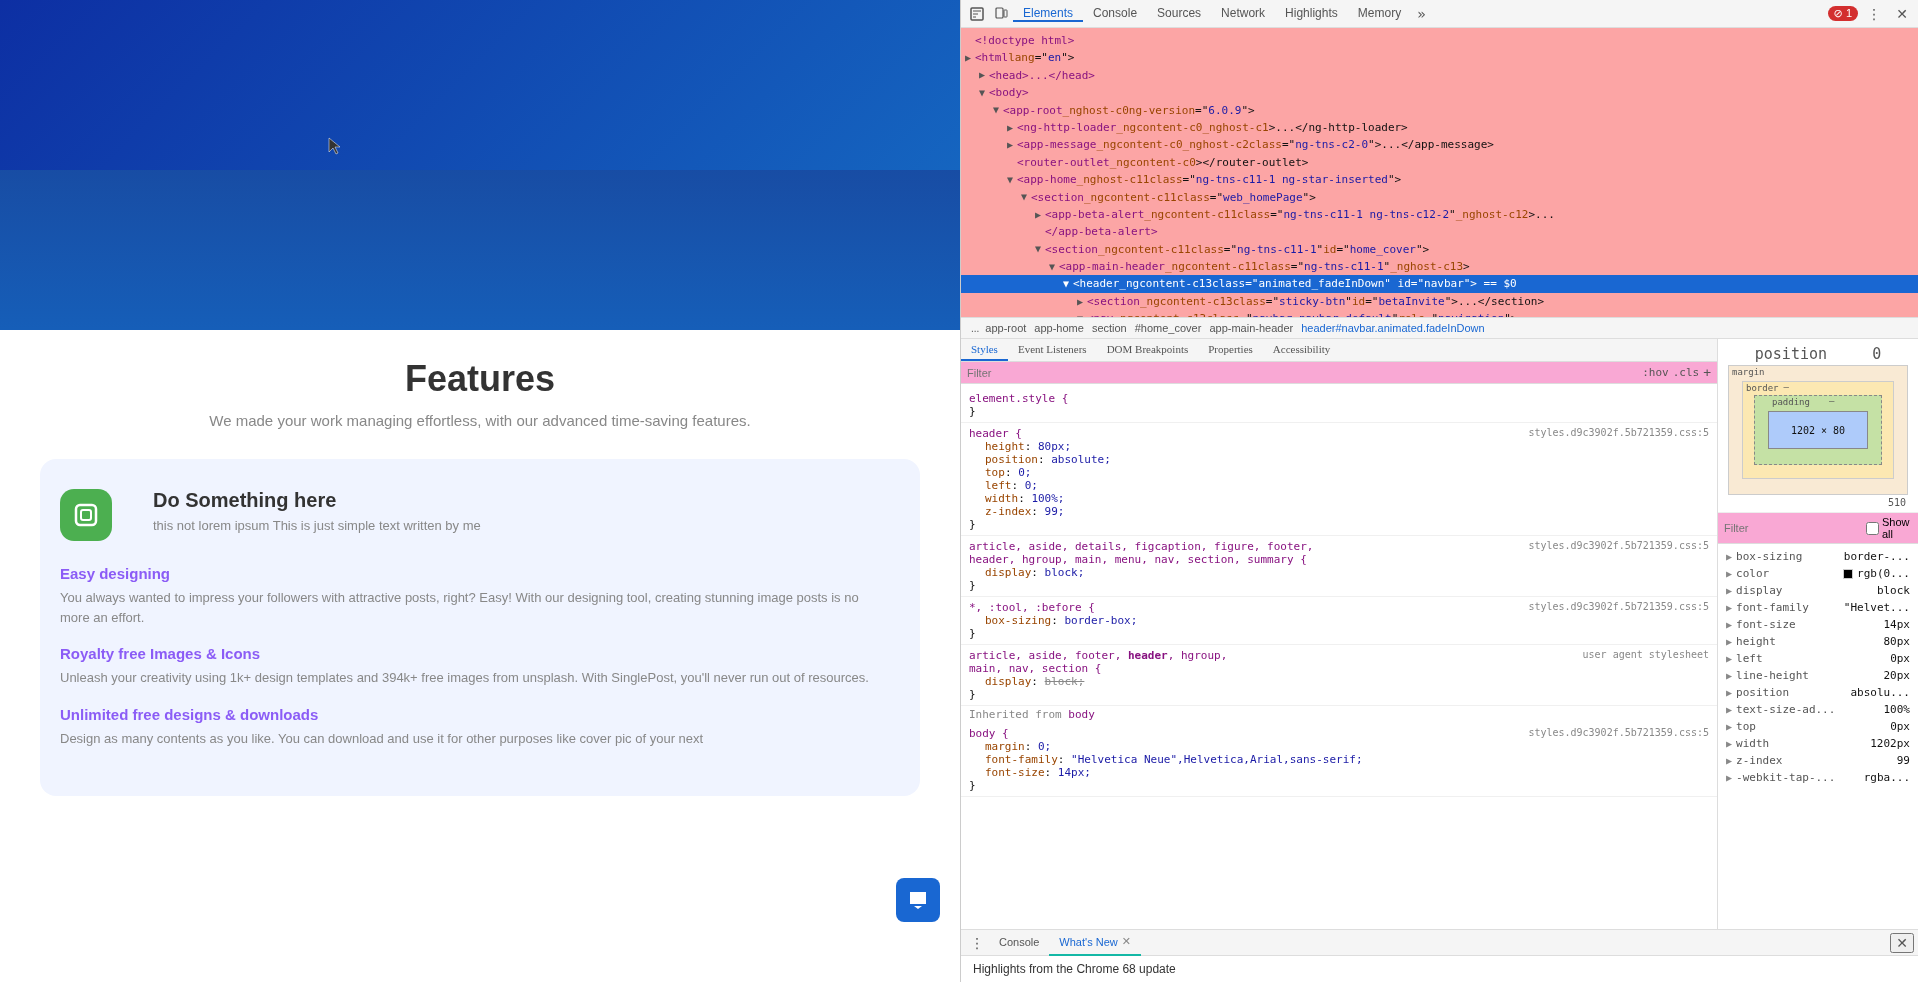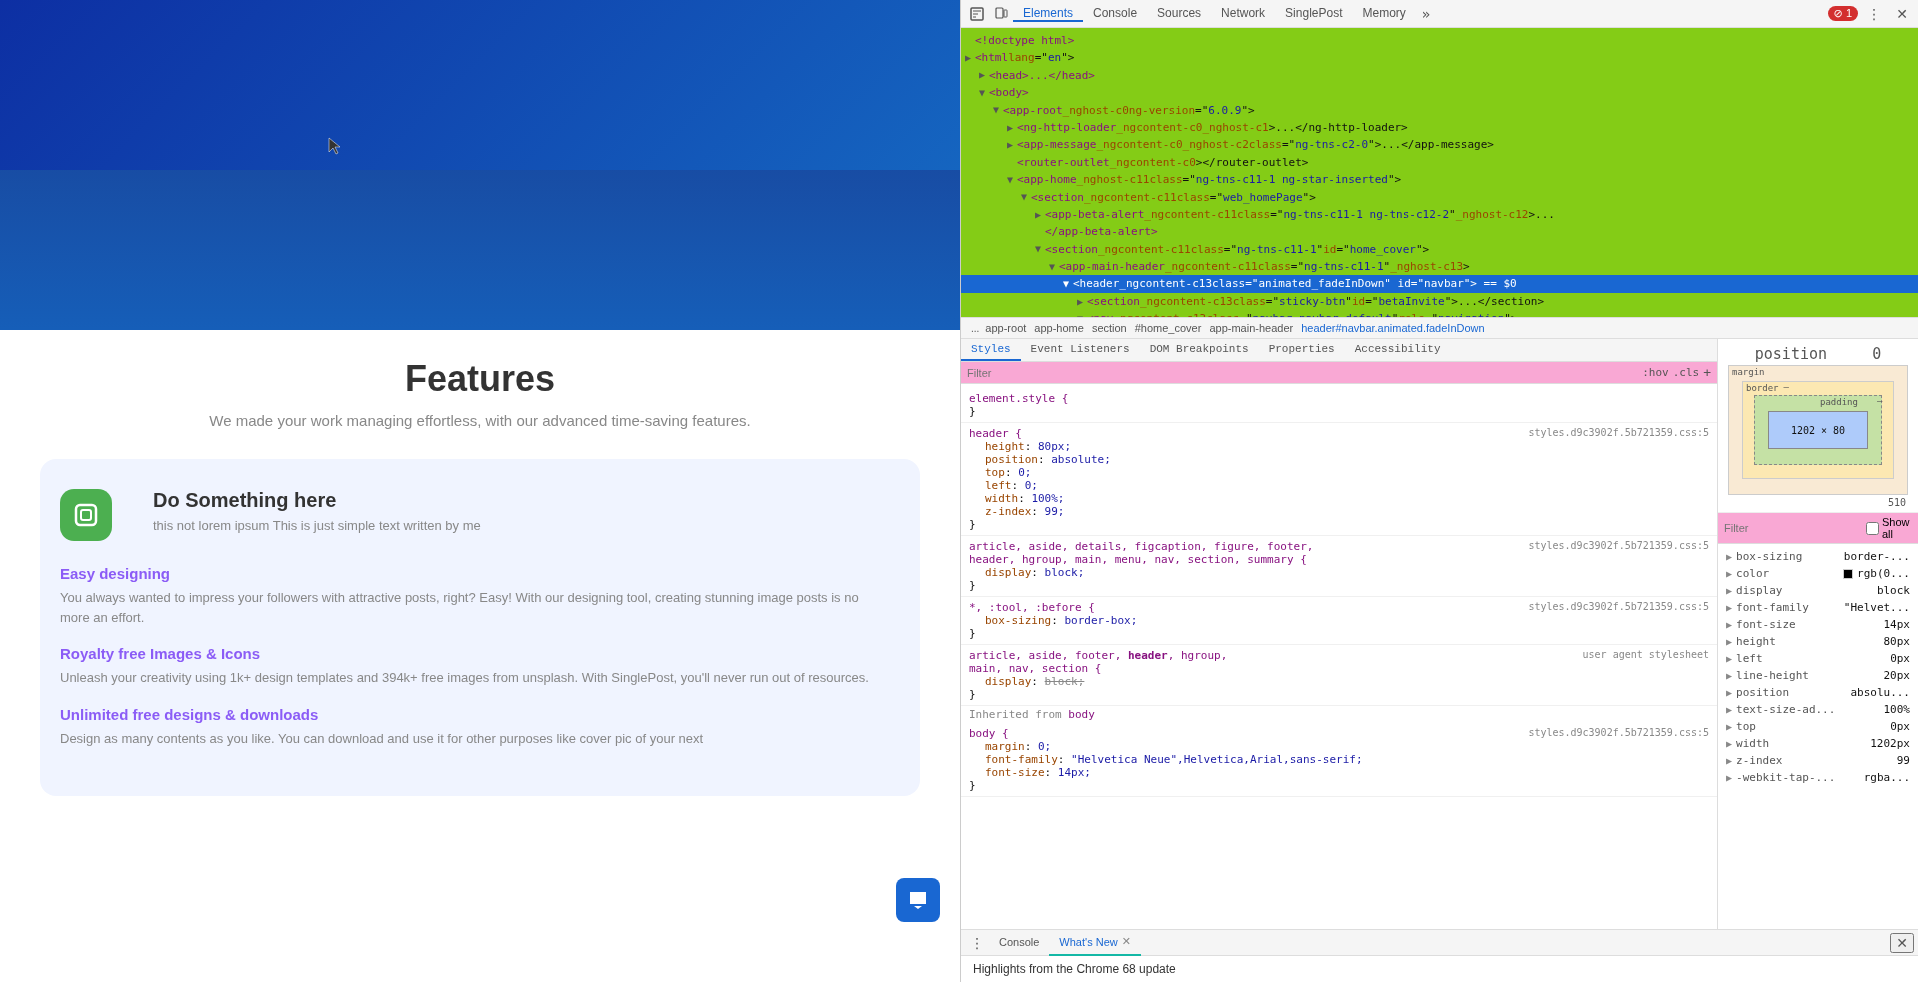--- a/index.html
+++ b/index.html
@@ -191,21 +191,21 @@
       overflow: hidden;
     }
 
     
     .html-tree {
       flex: 0 0 auto;
       overflow-y: auto;
       border-bottom: 1px solid #ddd;
       max-height: 290px;
       padding: 4px 0;
-      background: #84cc16;
+      background: #fca5a5;
     }
 
     .tree-line {
       display: flex;
       align-items: center;
       padding: 1px 0;
       cursor: pointer;
       white-space: nowrap;
       font-size: 11px;
       color: #111;
@@ -270,21 +270,21 @@
     .styles-tabs {
       display: flex;
       border-bottom: 1px solid #ddd;
       background: #f5f5f5;
       flex-shrink: 0;
     }
 
     .styles-tab {
       padding: 4px 10px;
       font-size: 11px;
-      font-family: Liberation Mono, monospace;
+      font-family: Liberation Serif, serif;
       cursor: pointer;
       color: #555;
       border-bottom: 2px solid transparent;
       white-space: nowrap;
     }
 
     .styles-tab.active {
       color: #1967d2;
       border-bottom: 2px solid #1967d2;
     }
@@ -516,21 +516,21 @@
             <rect x="2" y="1" width="7" height="10" rx="1" stroke="#555" stroke-width="1.2" fill="none"></rect>
             <rect x="10" y="3" width="3" height="7" rx="0.5" stroke="#555" stroke-width="1" fill="none"></rect>
           </svg>
       </button>
 
       <div class="devtools-tabs">
         <div class="devtools-tab active">Elements</div>
         <div class="devtools-tab">Console</div>
         <div class="devtools-tab">Sources</div>
         <div class="devtools-tab">Network</div>
-        <div class="devtools-tab">SinglePost</div>
+        <div class="devtools-tab">Highlights</div>
         <div class="devtools-tab">Memory</div>
         <div class="devtools-tab-more">»</div>
       </div>
 
       <div class="devtools-topbar-right">
         <span class="error-badge">
           <span style="font-size:11px;">⊘</span>
           <span>1</span>
         </span>
         <button class="devtools-icon-btn">⋮</button>
@@ -814,21 +814,21 @@
               <div style="position:absolute;top:0;left:0;right:0;bottom:0;background:#f9ead4;border:1px solid #ccc;display:flex;align-items:flex-start;justify-content:flex-start;">
                 <span style="font-size:9px;color:#555;padding:1px 3px;">margin</span>
               </div>
 
               <div style="position:absolute;top:16px;left:14px;right:14px;bottom:16px;background:#fce8b2;border:1px solid #ccc;display:flex;align-items:flex-start;justify-content:flex-start;">
                 <span style="font-size:9px;color:#555;padding:1px 3px;">border</span>
                 <span style="font-size:9px;color:#555;margin-left:2px;">—</span>
               </div>
 
               <div style="position:absolute;top:30px;left:26px;right:26px;bottom:30px;background:#c5e1a5;border:1px dashed #888;display:flex;align-items:flex-start;justify-content:flex-start;">
-                <span style="font-size:9px;color:#555;padding:1px 17px;margin-left:48px;">padding</span>
+                <span style="font-size:9px;color:#555;padding:1px 17px;">padding</span>
                 <span style="font-size:9px;color:#555;margin-left:2px;">—</span>
               </div>
 
               <div style="position:absolute;top:46px;left:40px;right:40px;bottom:46px;background:#aecbfa;border:1px solid #888;display:flex;align-items:center;justify-content:center;">
                 <span style="font-size:10px;color:#111;font-weight:500;">1202 × 80</span>
               </div>
             </div>
             <div style="font-size:10px;color:#555;align-self:flex-end;padding-right:4px;margin-top:2px;">510</div>
           </div>
 

